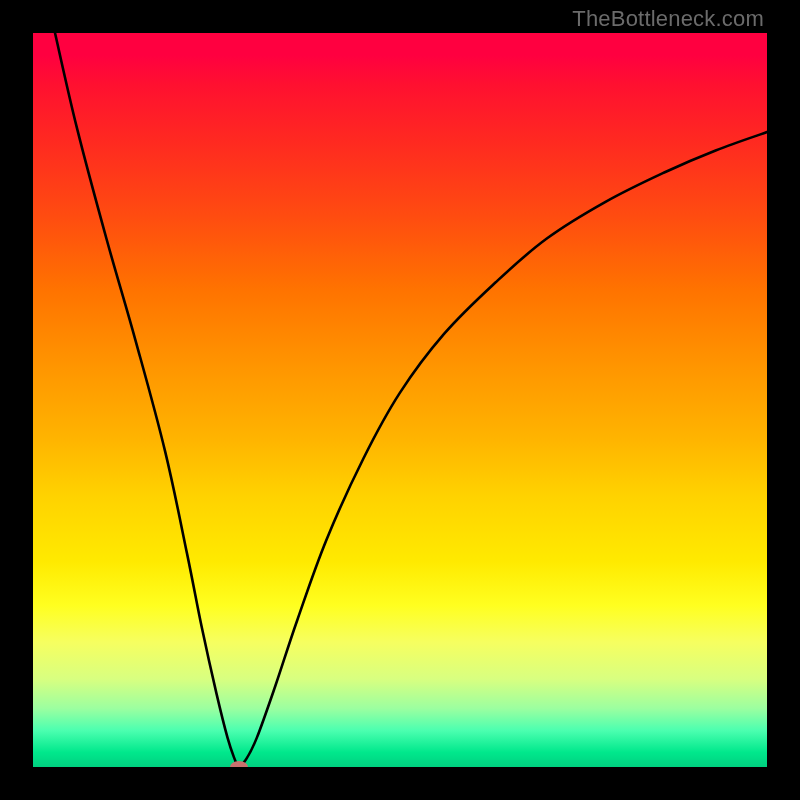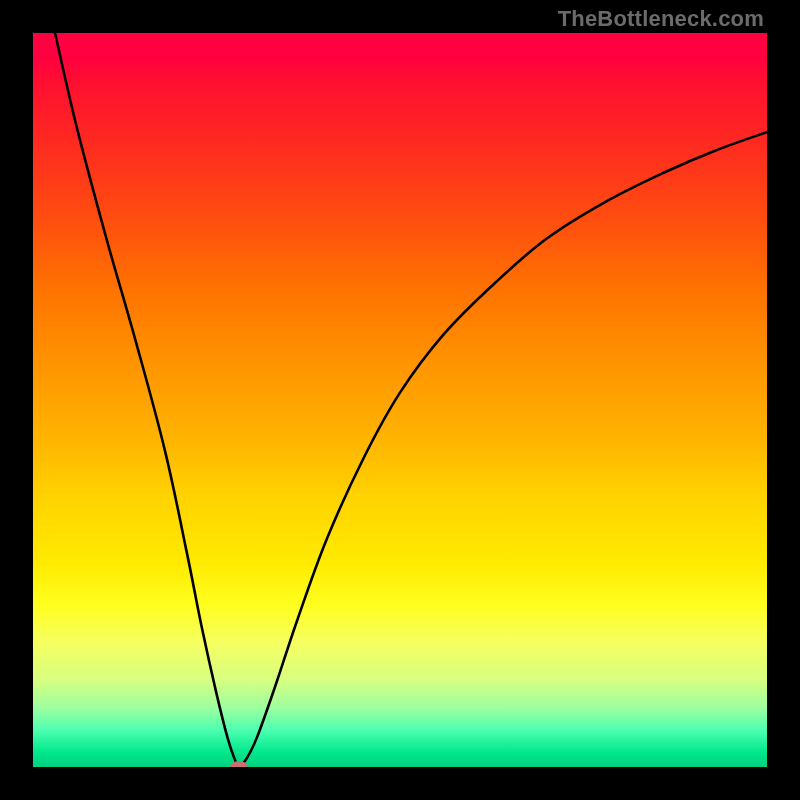--- a/index.html
+++ b/index.html
@@ -48,21 +48,21 @@
       #4cffb0 95%,
       #00e88c 98%,
       #00d080 100%
     );
   }
   .attribution {
     position: absolute;
     top: 6px;
     right: 36px;
     font-size: 22px;
-    font-weight: 700;
+    font-weight: 400;
     color: #6b6b6b;
     letter-spacing: 0.2px;
   }
   svg.curve {
     position: absolute;
     inset: 0;
   }
   .dot {
     position: absolute;
     width: 18px;

